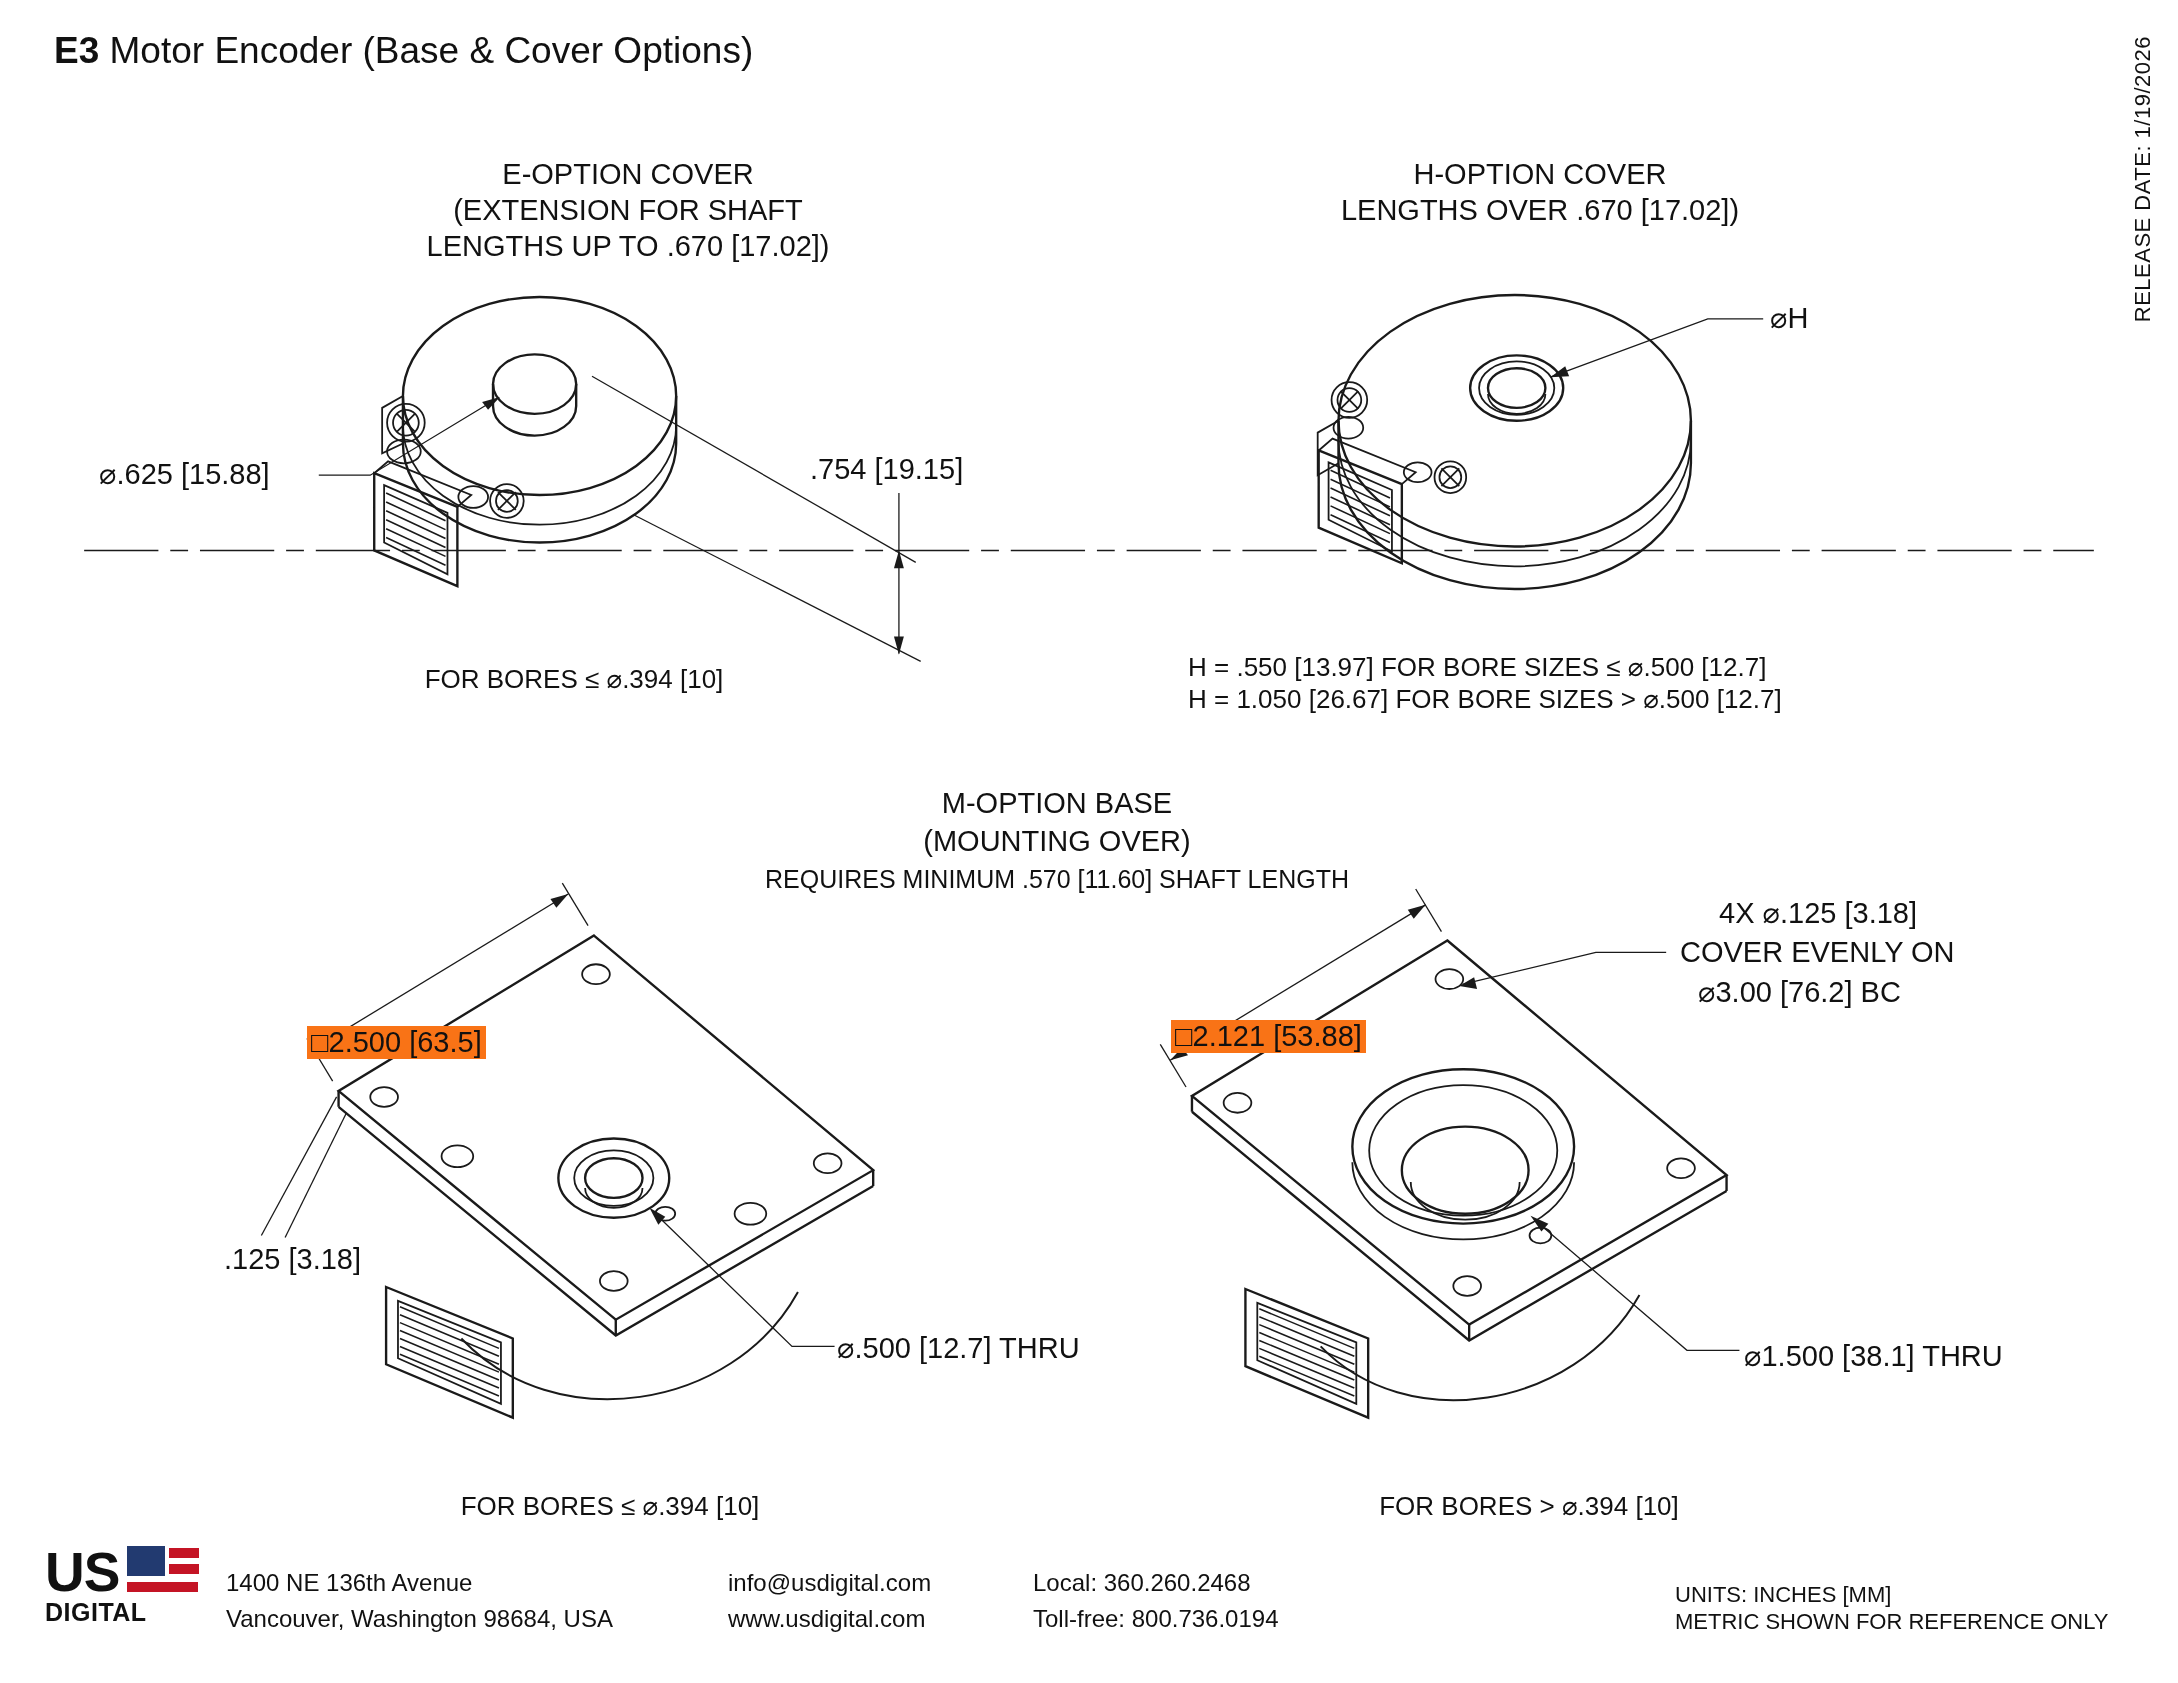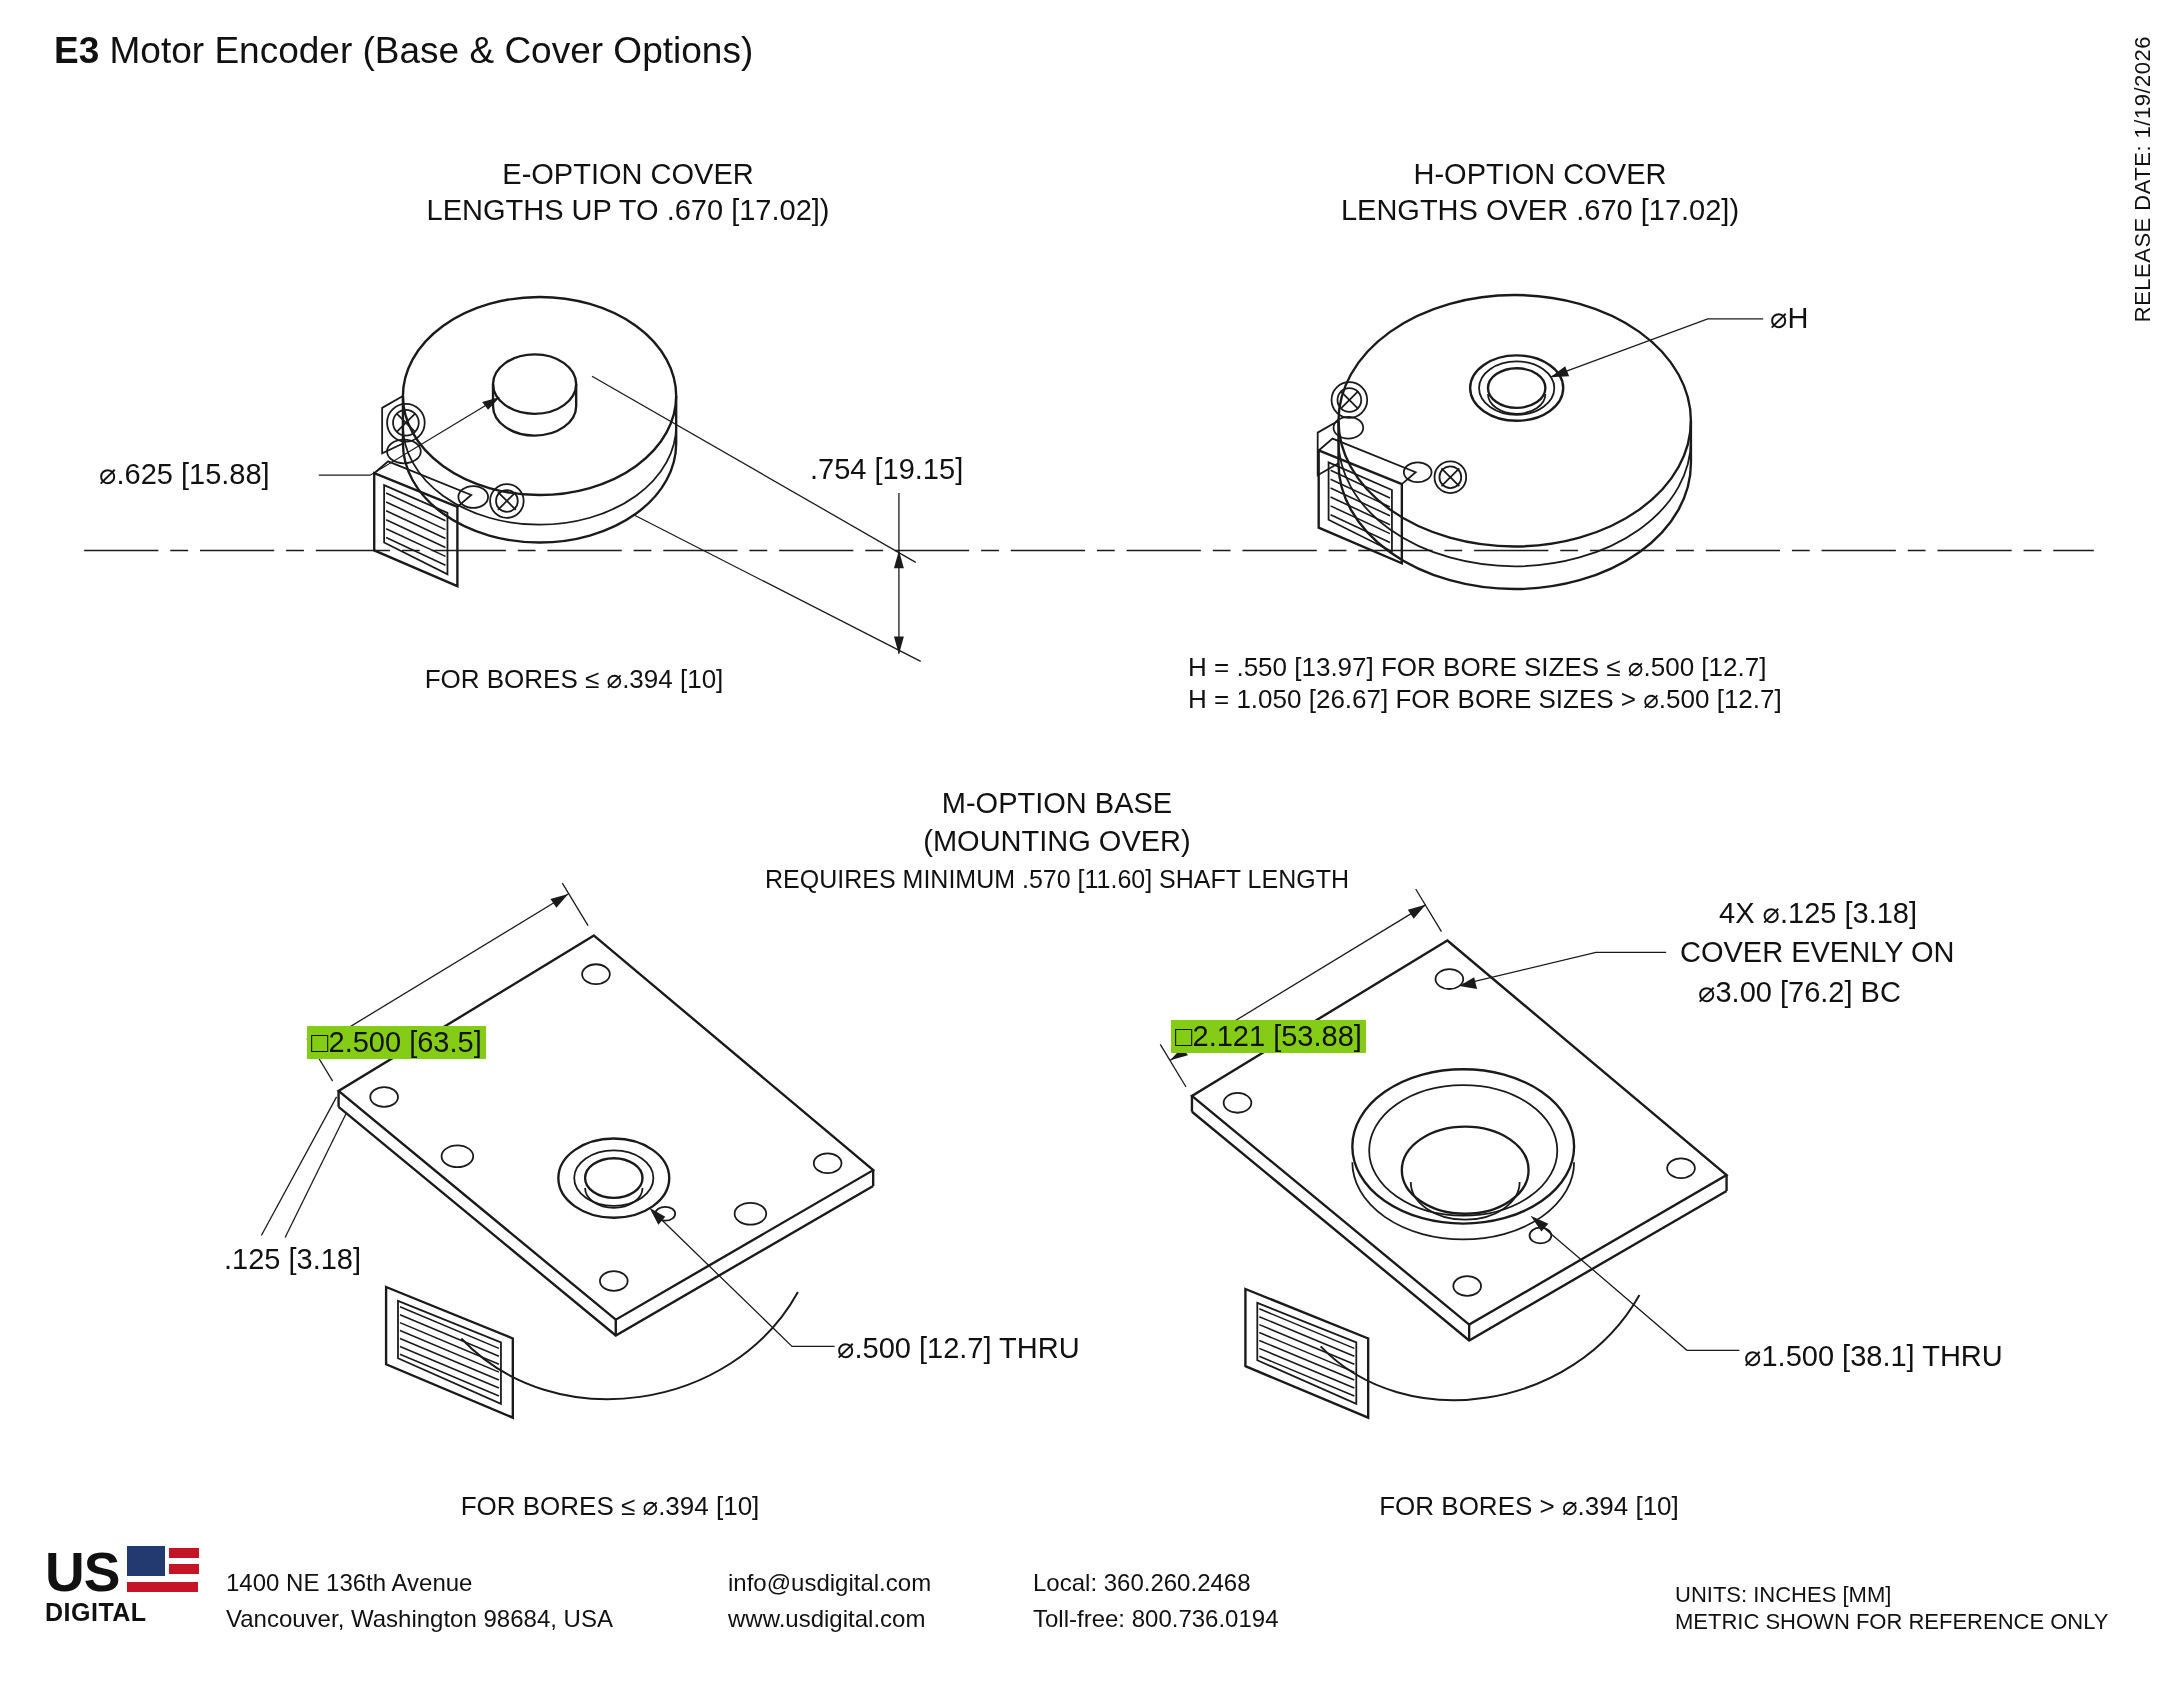--- a/index.html
+++ b/index.html
@@ -10,21 +10,21 @@
   .abs{position:absolute;white-space:nowrap;}
   .title{left:54px;top:30px;font-size:37px;letter-spacing:0;}
   .title b{font-weight:bold;}
   .release{top:36px;right:22px;font-size:22px;writing-mode:vertical-rl;transform:rotate(180deg);letter-spacing:0.5px;}
   .heading{position:absolute;text-align:center;font-size:29px;line-height:36px;}
   .h-e{left:311px;top:156px;width:634px;}
   .h-h{left:1223px;top:156px;width:634px;}
   .mh{position:absolute;text-align:center;width:802px;left:656px;font-size:29px;}
   .mh3{font-size:25px;}
   .dim{font-size:29px;}
-  .dimbg{background:#84cc16;padding:0 4px;}
+  .dimbg{background:#f97316;padding:0 4px;}
   .caption{position:absolute;text-align:center;width:436px;font-size:26px;}
   .hnote{left:1188px;font-size:26px;line-height:32px;}
   svg.art{position:absolute;left:0;top:0;}
   
   .logo-us{left:45px;top:1540px;font-size:55px;font-weight:bold;letter-spacing:-1px;}
   .logo-digital{left:45px;top:1598px;font-size:25px;font-weight:bold;letter-spacing:0.5px;}
   .flag{position:absolute;left:127px;top:1546px;width:71px;height:50px;}
   .flag div{position:absolute;}
   .foot{font-size:24px;}
   .units{font-size:22px;}
@@ -227,20 +227,21 @@
     </g>
   </g>
 </svg>
 
 <div class="abs title"><b>E3</b><span> Motor Encoder (Base &amp; Cover Options)</span></div>
 
 <div class="abs release">RELEASE DATE: 1/19/2026</div>
 
 <div class="heading h-e">
   <div>E-OPTION COVER</div>
+  <div>(EXTENSION FOR SHAFT</div>
   <div>LENGTHS UP TO .670 [17.02])</div>
 </div>
 <div class="abs dim" style="left:99px;top:457px;">⌀.625 [15.88]</div>
 <div class="abs dim" style="left:810px;top:453px;">.754 [19.15]</div>
 <div class="caption" style="left:356px;top:664px;">FOR BORES ≤ ⌀.394 [10]</div>
 
 <div class="heading h-h">
   <div>H-OPTION COVER</div>
   <div>LENGTHS OVER .670 [17.02])</div>
 </div>

